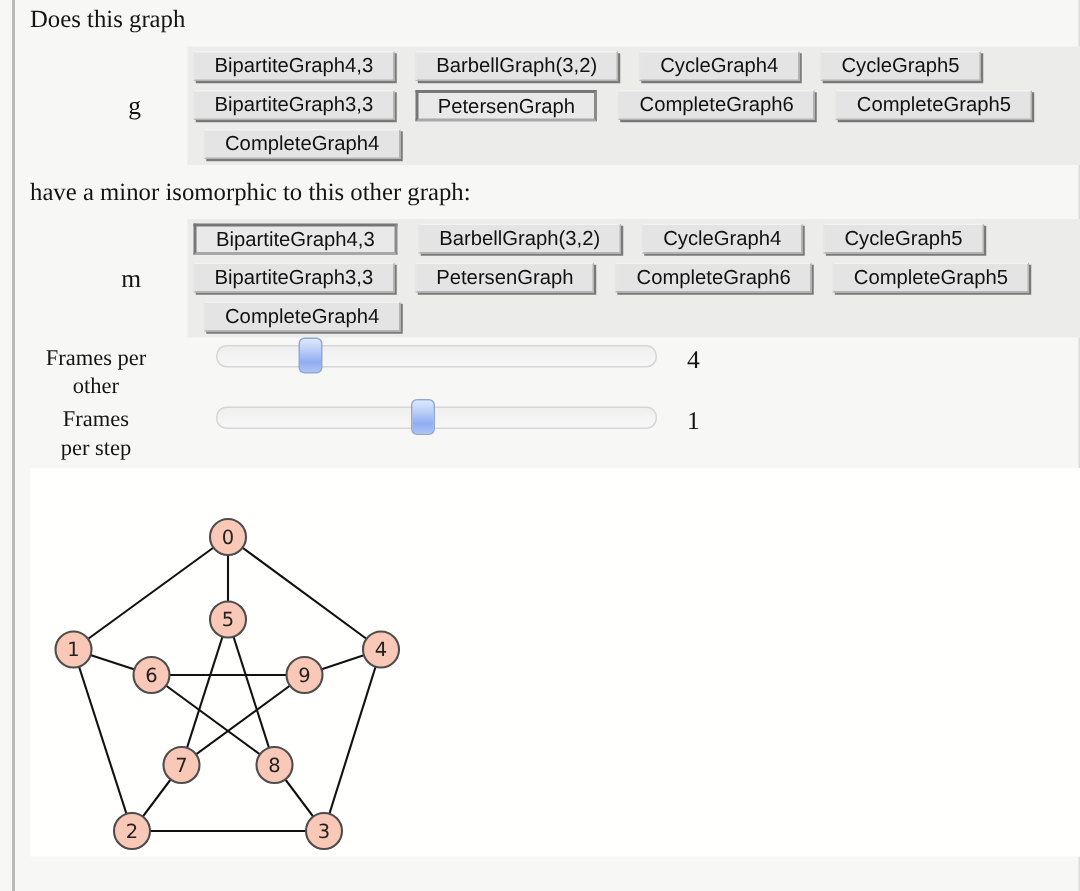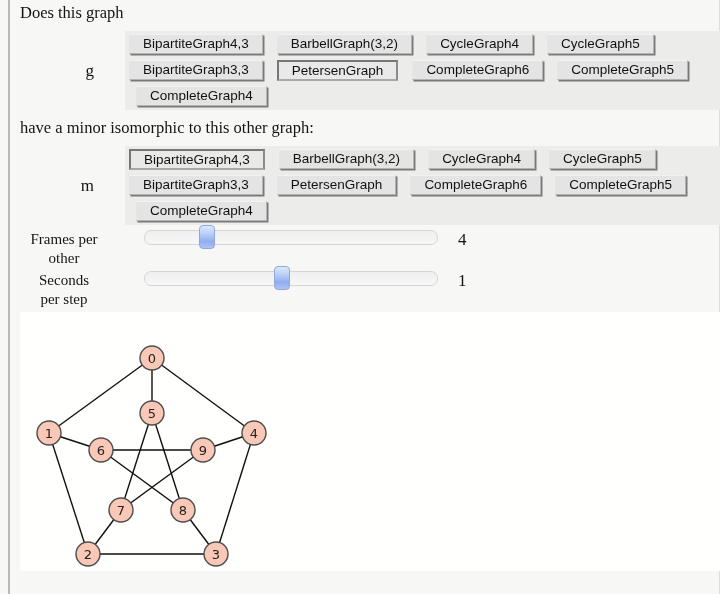--- a/index.html
+++ b/index.html
@@ -115,21 +115,21 @@
         <div>Frames per</div>
         <div>other</div>
       </div>
       <div class="slider-track">
         <div class="slider-thumb" style="left: calc(18.6205%);"></div>
       </div>
       <div class="slider-value">4</div>
     </div>
     <div class="slider-row">
       <div class="slider-label">
-        <div>Seconds</div>
+        <div>Frames</div>
         <div>per step</div>
       </div>
       <div class="slider-track">
         <div class="slider-thumb" style="left: calc(44.1411%);"></div>
       </div>
       <div class="slider-value">1</div>
     </div>
   </div>
 
   <div class="graph-pane">

